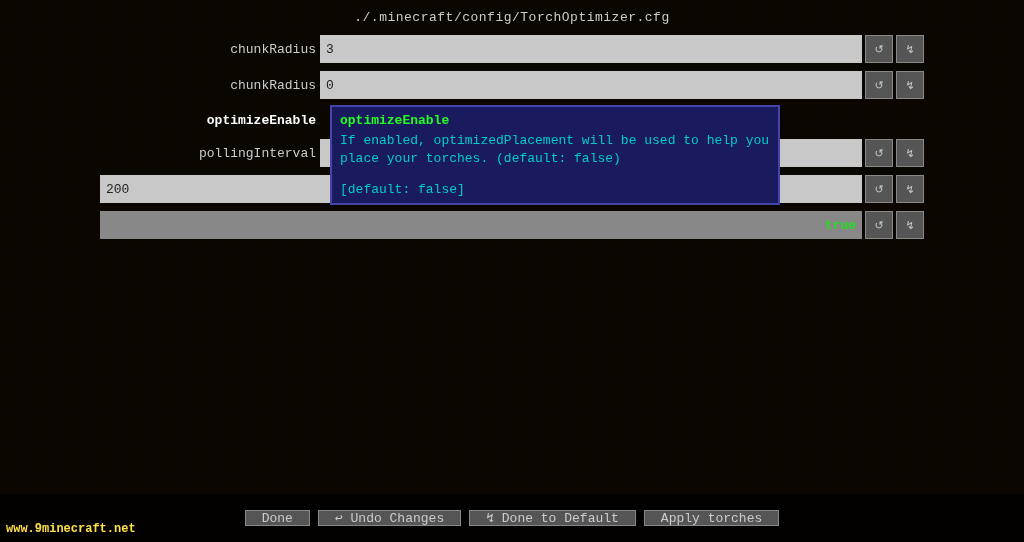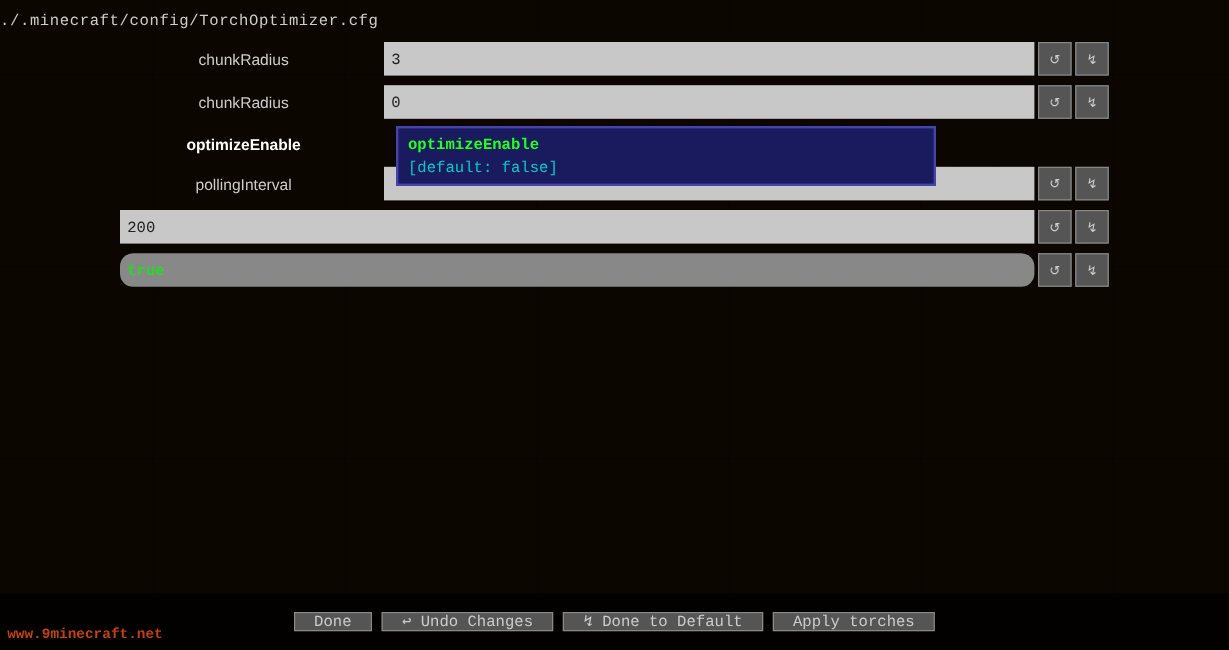--- a/index.html
+++ b/index.html
@@ -32,46 +32,46 @@
     .center-panel {
       position: absolute;
       top: 0;
       left: 0;
       width: 100%;
       height: 100%;
       background: rgba(0,0,0,0.55);
     }
 
     .title-bar {
-      text-align: left;
+      text-align: center;
       color: #cccccc;
       font-size: 13px;
       padding: 10px 0 8px 0;
       letter-spacing: 0.5px;
     }
 
     .config-area {
       padding: 0 100px;
     }
 
     .config-row {
       display: flex;
       align-items: center;
       margin-bottom: 4px;
       height: 32px;
       position: relative;
     }
 
     .field-label {
       width: 220px;
-      text-align: center;
-      padding-right: 14px;
+      text-align: right;
+      padding-right: 4px;
       color: #cccccc;
       font-size: 13px;
-      font-family: Liberation Sans, sans-serif;
+      font-family: Liberation Mono, monospace;
     }
 
     .field-label.bold {
       font-weight: bold;
       color: white;
     }
 
     .field-input {
       flex: 1;
       background: #c8c8c8;
@@ -125,21 +125,21 @@
       margin-bottom: 4px;
     }
 
     .tooltip-body {
       color: #00cccc;
       line-height: 1.4;
     }
 
     .tooltip-default {
       color: #00cccc;
-      margin-top: 2px;
+      margin-top: 14px;
     }
 
     
     .bottom-bar {
       position: absolute;
       bottom: 0;
       left: 0;
       width: 100%;
       height: 48px;
       background: rgba(0,0,0,0.7);
@@ -160,21 +160,21 @@
       height: 16px;
       display: flex;
       align-items: center;
       gap: 4px;
     }
 
     .watermark {
       position: absolute;
       bottom: 6px;
       left: 6px;
-      color: #c2410c;
+      color: #fde047;
       font-size: 12px;
       font-family: 'Courier New', monospace;
       font-weight: bold;
       z-index: 20;
     }
   </style>
 </head>
 <body>
 
 <div class="center-panel">
@@ -194,20 +194,24 @@
       <input class="field-input" type="text" value="0" style="">
       <button class="btn-small">↺</button>
       <button class="btn-small">↯</button>
     </div>
 
     <div class="config-row" style="position:relative; height: auto; margin-bottom: 4px;">
       <div class="field-label bold" style="font-weight:bold; color:white; padding-top: 2px;">optimizeEnable</div>
 
       <div class="tooltip-popup">
         <div class="tooltip-title">optimizeEnable</div>
+        <div class="tooltip-body">
+          <span>If enabled, optimizedPlacement will be used to help you</span><br>
+          <span>place your torches. (default: false)</span>
+        </div>
         <div class="tooltip-default">[default: false]</div>
       </div>
 
       <div style="flex:1; height:28px; background:#c8c8c8; visibility:hidden;"></div>
       <button class="btn-small" style="visibility:hidden;">↺</button>
       <button class="btn-small" style="visibility:hidden;">↯</button>
     </div>
 
     <div class="config-row">
       <div class="field-label">pollingInterval</div>
@@ -216,21 +220,21 @@
       <button class="btn-small">↯</button>
     </div>
 
     <div class="config-row">
       <input class="field-input" type="text" value="200" style="">
       <button class="btn-small">↺</button>
       <button class="btn-small">↯</button>
     </div>
 
     <div class="config-row">
-      <div class="field-input true-val" style="display:flex; align-items:center; justify-content:flex-start; cursor:pointer;border-radius:11px;">
+      <div class="field-input true-val" style="display:flex; align-items:center; justify-content:flex-end; cursor:pointer;">
         <span>true</span>
       </div>
       <button class="btn-small">↺</button>
       <button class="btn-small">↯</button>
     </div>
 
   </div>
 </div>
 
 <div class="bottom-bar">

